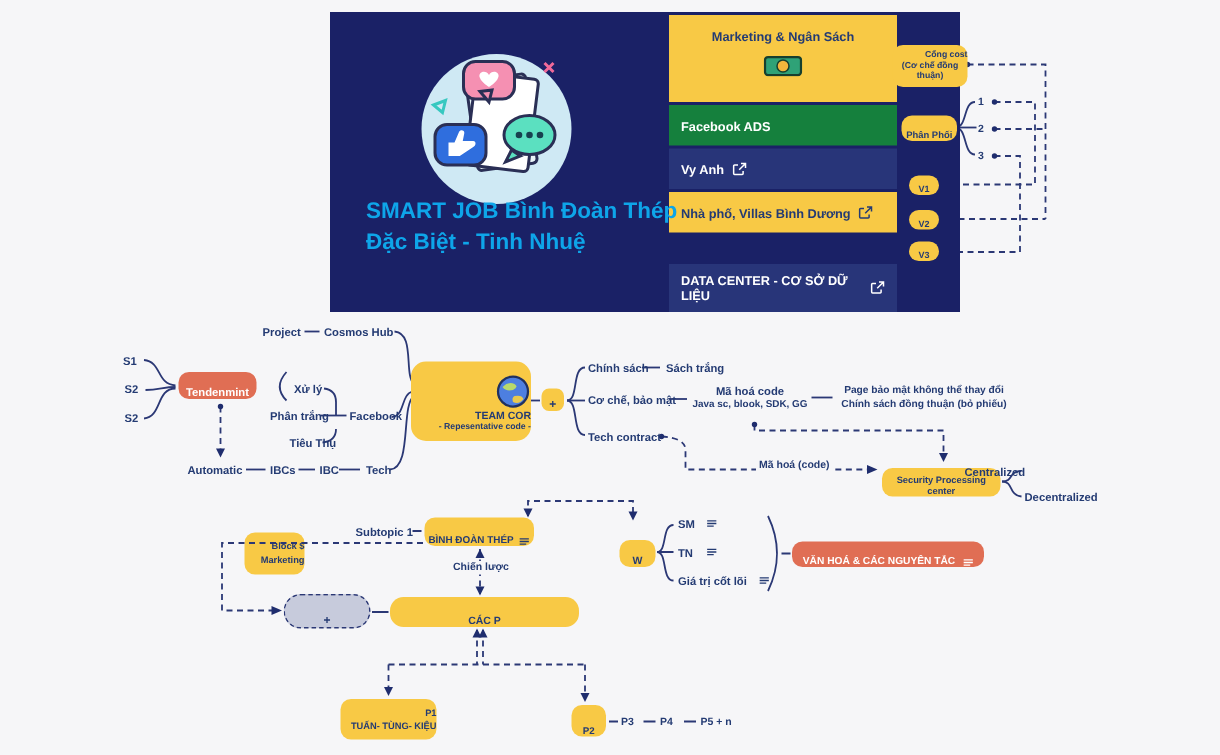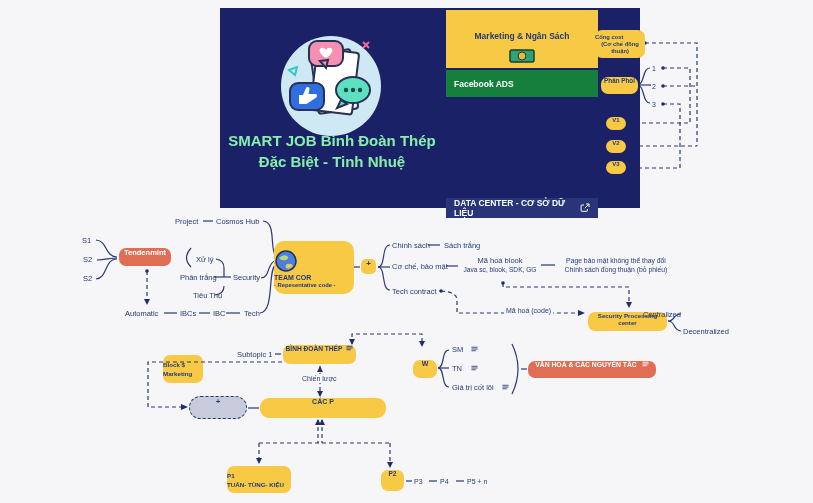--- a/index.html
+++ b/index.html
@@ -1,35 +1,35 @@
 <!DOCTYPE html>
 <html><head>
 <meta charset="utf-8">
 <style>
   html,body{margin:0;padding:0}
   body{font-family:"Liberation Sans","DejaVu Sans",sans-serif;background:#f6f6f8}
   #canvas{position:relative;width:813px;height:503px;background:#f6f6f8;overflow:hidden}
   svg.layer{position:absolute;left:0;top:0;z-index:1;pointer-events:none}
   svg.layer.top{z-index:5}
   .abs{position:absolute}
-  .lbl{position:absolute;color:#243b73;font-size:7.5px;line-height:9px;white-space:nowrap;z-index:2;font-weight:400}
-  .node{position:absolute;z-index:2;display:flex;align-items:flex-start;justify-content:center;text-align:center;
+  .lbl{position:absolute;color:#243b73;font-size:7.5px;line-height:9px;white-space:nowrap;z-index:2;font-weight:700}
+  .node{position:absolute;z-index:2;display:flex;align-items:flex-end;justify-content:center;text-align:center;
         background:#f8c945;border-radius:7px;color:#243b73;font-weight:700;box-sizing:border-box}
   .node.red{background:#e06e54;color:#fff}
   .node.grey{background:#c7cbdc;border:1.6px dashed #2b3875;border-radius:12px}
   .mask{background:#f6f6f8;padding:0 2px}
   
   #card{position:absolute;left:220px;top:8px;width:420px;height:200px;background:#1a2166;z-index:2}
   .row{position:absolute;left:226px;width:152px;display:flex;align-items:center;box-sizing:border-box;
        padding:0 8px;font-size:8.5px;font-weight:600;gap:5px}
   .row.yellow{background:#f8c945;color:#243b73}
   .row.red{background:#15803d;color:#fff}
   .row.navy{background:#283579;color:#fff}
-  #row1{flex-direction:column;justify-content:flex-start;padding-top:21px;gap:8px}
-  .title{position:absolute;left:8px;top:122px;width:208px;text-align:center;color:#86efac;
+  #row1{flex-direction:column;justify-content:flex-start;padding-top:9px;gap:8px}
+  .title{position:absolute;left:24px;top:122px;width:208px;text-align:left;color:#0ea5e9;
          font-size:15px;line-height:21px;font-weight:700;z-index:2}
   .mi{display:inline-flex;flex:none}
 </style>
 </head>
 <body>
 
 <div id="canvas">
 
   <svg class="layer" width="813" height="503">
     <g stroke="#2b3875" stroke-width="1.2" fill="none">
@@ -152,21 +152,39 @@
       <span class="mi">
         <svg width="26" height="14" viewBox="0 0 26 14">
             <rect x="1" y="1" width="24" height="12" rx="2" fill="#2fa277" stroke="#173f2e" stroke-width="1.5"></rect>
             <circle cx="13" cy="7" r="4" fill="#f2b63c" stroke="#173f2e"></circle>
           </svg>
       </span>
     </div>
     <div class="row red" style="top:62px;height:27px">
       <span>Facebook ADS</span>
     </div>
-    <div class="row navy" style="top:190px;height:20px">
+    <div class="row navy" style="top:91px;height:27px">
+      <span>Vy Anh</span>
+      <span class="mi">
+        <svg width="10" height="10" viewBox="0 0 10 10" fill="none" stroke="#fff" stroke-width="1">
+            <path d="M4 2H1.7a.6.6 0 0 0-.6.6v5.1a.6.6 0 0 0 .6.6h5.1a.6.6 0 0 0 .6-.6V6"></path>
+            <path d="M6 1h3v3M9 1L4.8 5.2"></path>
+          </svg>
+      </span>
+    </div>
+    <div class="row yellow" style="top:120px;height:27px">
+      <span>Nhà phố, Villas Bình Dương</span>
+      <span class="mi">
+        <svg width="10" height="10" viewBox="0 0 10 10" fill="none" stroke="#243b73" stroke-width="1">
+            <path d="M4 2H1.7a.6.6 0 0 0-.6.6v5.1a.6.6 0 0 0 .6.6h5.1a.6.6 0 0 0 .6-.6V6"></path>
+            <path d="M6 1h3v3M9 1L4.8 5.2"></path>
+          </svg>
+      </span>
+    </div>
+    <div class="row navy" style="top:168px;height:32px">
       <span>DATA CENTER - CƠ SỞ DỮ LIỆU</span>
       <span class="mi">
         <svg width="10" height="10" viewBox="0 0 10 10" fill="none" stroke="#fff" stroke-width="1">
             <path d="M4 2H1.7a.6.6 0 0 0-.6.6v5.1a.6.6 0 0 0 .6.6h5.1a.6.6 0 0 0 .6-.6V6"></path>
             <path d="M6 1h3v3M9 1L4.8 5.2"></path>
           </svg>
       </span>
     </div>
   </div>
 
@@ -194,21 +212,21 @@
   <div class="lbl" style="left:216px;top:217px">Cosmos Hub</div>
   <div class="lbl" style="left:82px;top:236px">S1</div>
   <div class="lbl" style="left:83px;top:255px">S2</div>
   <div class="lbl" style="left:83px;top:274px">S2</div>
   <div class="node red" style="left:119px;top:248px;width:52px;height:18px;font-size:7.5px;font-weight:600">
       <span>Tendenmint</span>
     </div>
   <div class="lbl" style="left:196px;top:255px">Xử lý</div>
   <div class="lbl" style="left:180px;top:273px">Phân trắng</div>
   <div class="lbl" style="left:193px;top:291px">Tiêu Thụ</div>
-  <div class="lbl" style="left:233px;top:273px">Security</div>
+  <div class="lbl" style="left:233px;top:273px">Facebook</div>
   <div class="lbl" style="left:125px;top:309px">Automatic</div>
   <div class="lbl" style="left:180px;top:309px">IBCs</div>
   <div class="lbl" style="left:213px;top:309px">IBC</div>
   <div class="lbl" style="left:244px;top:309px">Tech</div>
 
   <div class="node" style="left:274px;top:241px;width:80px;height:53px;border-radius:10px;flex-direction:column;gap:1px;padding-top:2px">
     <span class="mi">
       <svg width="24" height="24" viewBox="0 0 24 24">
           <circle cx="12" cy="12" r="10" fill="#4d7fe0" stroke="#20315f" stroke-width="1.5"></circle>
           <path d="M5,9 q4,-4 8,-2 q3,2 -1,4 q-5,1 -7,-2 z" fill="#b8d96b"></path>
@@ -218,21 +236,21 @@
     <div style="font-size:7px">TEAM COR</div>
     <div style="font-size:5.8px;font-weight:600">- Repesentative code -</div>
   </div>
   <div class="node" style="left:361px;top:259px;width:15px;height:15px;font-size:8px;border-radius:5px">
       <span>+</span>
     </div>
   <div class="lbl" style="left:392px;top:241px">Chính sách</div>
   <div class="lbl" style="left:444px;top:241px">Sách trắng</div>
   <div class="lbl" style="left:392px;top:262px">Cơ chế, bảo mật</div>
   <div class="lbl" style="left:460px;top:256px;width:80px;text-align:center">
-    <div>Mã hoá blook</div>
+    <div>Mã hoá code</div>
     <div style="font-size:6.6px">Java sc, blook, SDK, GG</div>
   </div>
   <div class="lbl" style="left:556px;top:256px;width:120px;text-align:center;font-size:6.8px">
     <div>Page bảo mật không thể thay đổi</div>
     <div>Chính sách đồng thuận (bỏ phiếu)</div>
   </div>
   <div class="lbl" style="left:392px;top:287px">Tech contract</div>
   <div class="lbl mask" style="left:504px;top:306px;font-size:7px;z-index:2">Mã hoá (code)</div>
   <div class="node" style="left:588px;top:312px;width:79px;height:19px;font-size:6.2px;font-weight:600">
       <span>Security Processing center</span>

